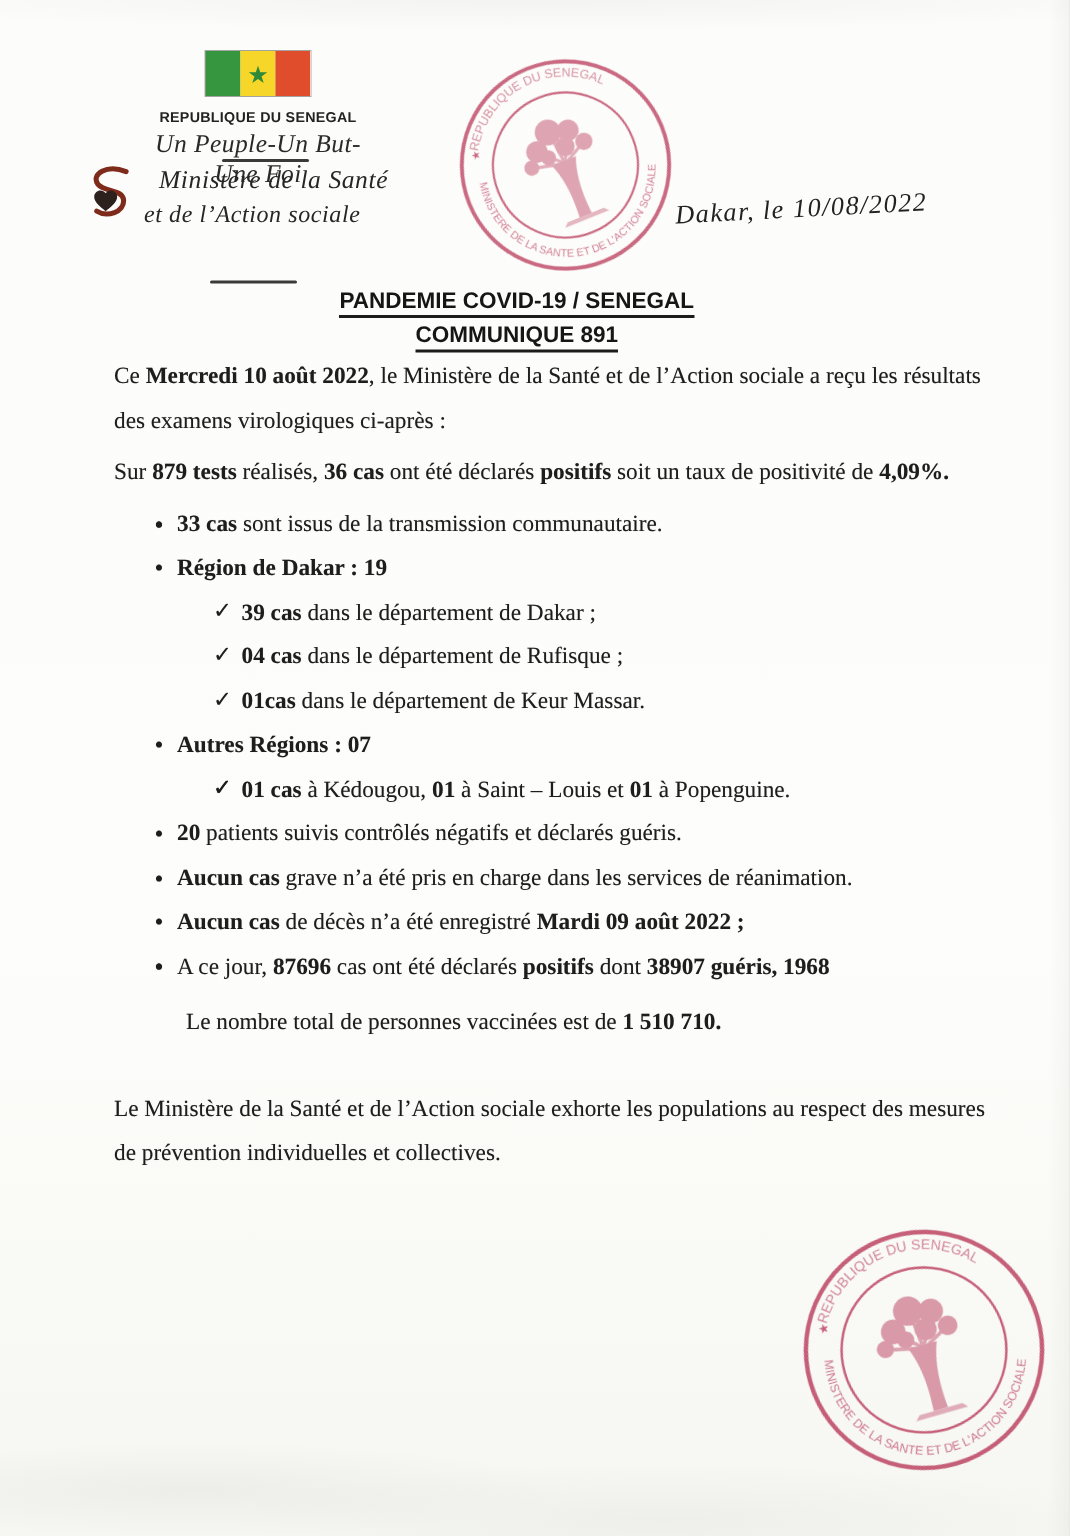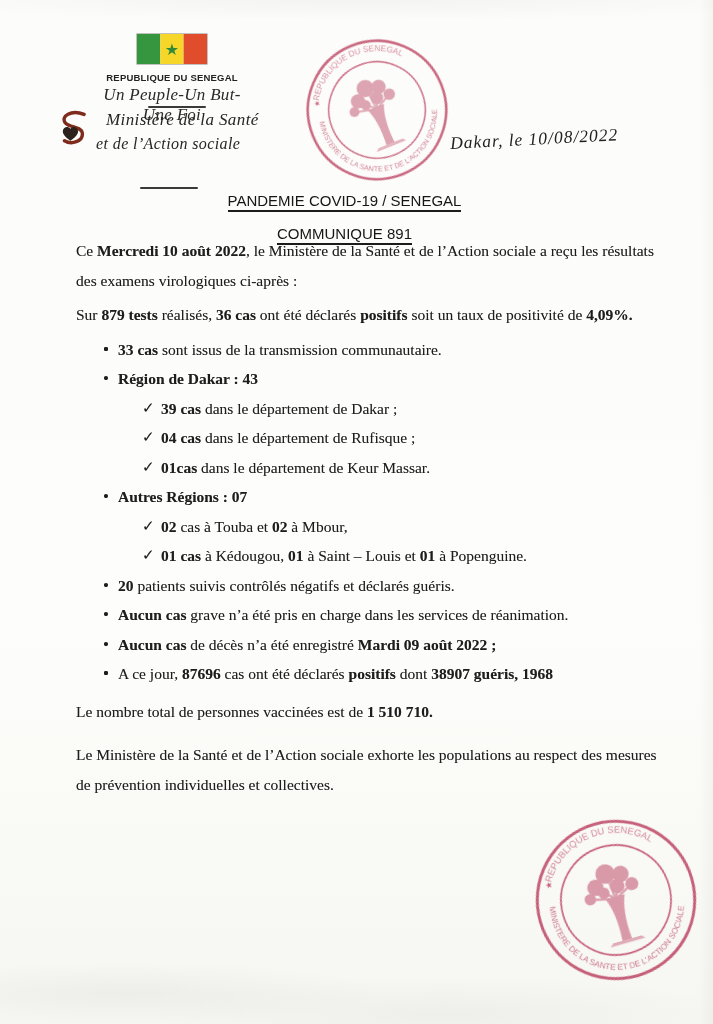--- a/index.html
+++ b/index.html
@@ -28,36 +28,36 @@
   .mline2{font-size:16px;margin-top:5px;letter-spacing:.4px;}
   .dateline{left:450px;top:127px;width:230px;font-style:italic;font-size:17.5px;
     letter-spacing:1px;transform:rotate(-3deg);color:#222;}
   
   .stamp{color:#bf4b68;opacity:.82;filter:blur(.4px);}
   .stamp svg{width:100%;height:100%;}
   .stamp1{left:305px;top:38px;width:144px;height:144px;transform:rotate(-22deg);}
   .stamp2{left:534px;top:818px;width:164px;height:164px;transform:rotate(-16deg);opacity:.88;}
   
   .titleblk{left:0;top:192px;width:689px;text-align:center;
-    font-family:"Liberation Sans",sans-serif;font-weight:400;font-size:15px;color:#161616;}
+    font-family:"Liberation Sans",sans-serif;font-weight:700;font-size:15px;color:#161616;}
   .titleblk .u{display:inline-block;border-bottom:2px solid #1c1c1c;padding-bottom:1px;}
-  .title2{margin-top:13px;}
+  .title2{margin-top:3px;}
   
   .content{left:76px;top:236px;width:585px;font-size:15.5px;line-height:29.5px;
     text-shadow:0 0 .5px rgba(25,25,25,.35);}
   .content b{font-weight:700;}
   .para{margin:0 0 5px 0;}
   .li{position:relative;padding-left:42px;}
   .li .mk{position:absolute;left:27px;top:0;}
   .li.l2{padding-left:85px;}
   .li.l2 .mk{left:66px;font-size:15px;}
   .l1 .mk{font-size:17px;}
   .cont-line{margin:4px 0 0 16px;}
-  .vacc{margin-top:8px;}
-  .closing{margin-top:14px;}
+  .vacc{margin-top:8px;margin-left:48px;}
+  .closing{margin-top:28px;}
 </style>
 </head>
 <body>
 
 <div class="page">
 
   <div class="abs flag-col">
     <svg class="flag" viewBox="0 0 70 30">
       <rect x="0" y="0" width="23.3" height="30" fill="#35963f"></rect>
       <rect x="23.3" y="0" width="23.3" height="30" fill="#f6d629"></rect>
@@ -124,26 +124,26 @@
     <div class="title2"><span class="u">COMMUNIQUE 891</span></div>
   </div>
 
   <div class="abs content">
     <p class="para"><span>Ce </span><b>Mercredi 10 août 2022</b><span>, le Ministère de la Santé et de l’Action sociale a reçu les résultats des examens virologiques ci-après :</span></p>
     <p class="para"><span>Sur </span><b>879 tests</b><span> réalisés, </span><b>36 cas</b><span> ont été déclarés </span><b>positifs</b><span> soit un taux de positivité de </span><b>4,09%.</b></p>
 
     <div>
       <div class="li l1"><span class="mk">•</span></div>
       <div class="li l1"><span class="mk">•</span><span class="li-t"><b>33 cas</b><span> sont issus de la transmission communautaire.</span></span></div>
-      <div class="li l1"><span class="mk">•</span><span class="li-t"><b>Région de Dakar : 43</b></span></div>
+      <div class="li l1"><span class="mk">•</span><span class="li-t"><b>Région de Dakar : 19</b></span></div>
       <div class="li l2"><span class="mk">✓</span><span class="li-t"><b>39 cas</b><span> dans le département de Dakar ;</span></span></div>
       <div class="li l2"><span class="mk">✓</span><span class="li-t"><b>04 cas</b><span> dans le département de Rufisque ;</span></span></div>
       <div class="li l2"><span class="mk">✓</span><span class="li-t"><b>01cas</b><span> dans le département de Keur Massar.</span></span></div>
       <div class="li l1"><span class="mk">•</span><span class="li-t"><b>Autres Régions : 07</b></span></div>
-      <div class="li l2"><span class="mk">✓</span><span class="li-t"><b>02</b><span> cas à Touba et </span><b>02</b><span> à Mbour,</span></span></div>
+      <div class="li l2"><span class="mk">✓</span></div>
       <div class="li l2"><span class="mk">✓</span><span class="li-t"><b>01 cas</b><span> à Kédougou, </span><b>01</b><span> à Saint – Louis et </span><b>01</b><span> à Popenguine.</span></span></div>
       <div class="li l1"><span class="mk">•</span><span class="li-t"><b>20</b><span> patients suivis contrôlés négatifs et déclarés guéris.</span></span></div>
       <div class="li l1"><span class="mk">•</span><span class="li-t"><b>Aucun cas</b><span> grave n’a été pris en charge dans les services de réanimation.</span></span></div>
       <div class="li l1"><span class="mk">•</span><span class="li-t"><b>Aucun cas</b><span> de décès n’a été enregistré </span><b>Mardi 09 août 2022 ;</b></span></div>
       <div class="li l1"><span class="mk">•</span></div>
       <div class="li l1"><span class="mk">•</span><span class="li-t"><span>A ce jour, </span><b>87696</b><span> cas ont été déclarés </span><b>positifs</b><span> dont </span><b>38907 guéris, 1968</b></span></div>
     </div>
 
     <p class="para vacc"><span>Le nombre total de personnes vaccinées est de </span><b>1 510 710.</b></p>
     <p class="para closing"><span>Le Ministère de la Santé et de l’Action sociale exhorte les populations au respect des mesures de prévention individuelles et collectives.</span></p>

